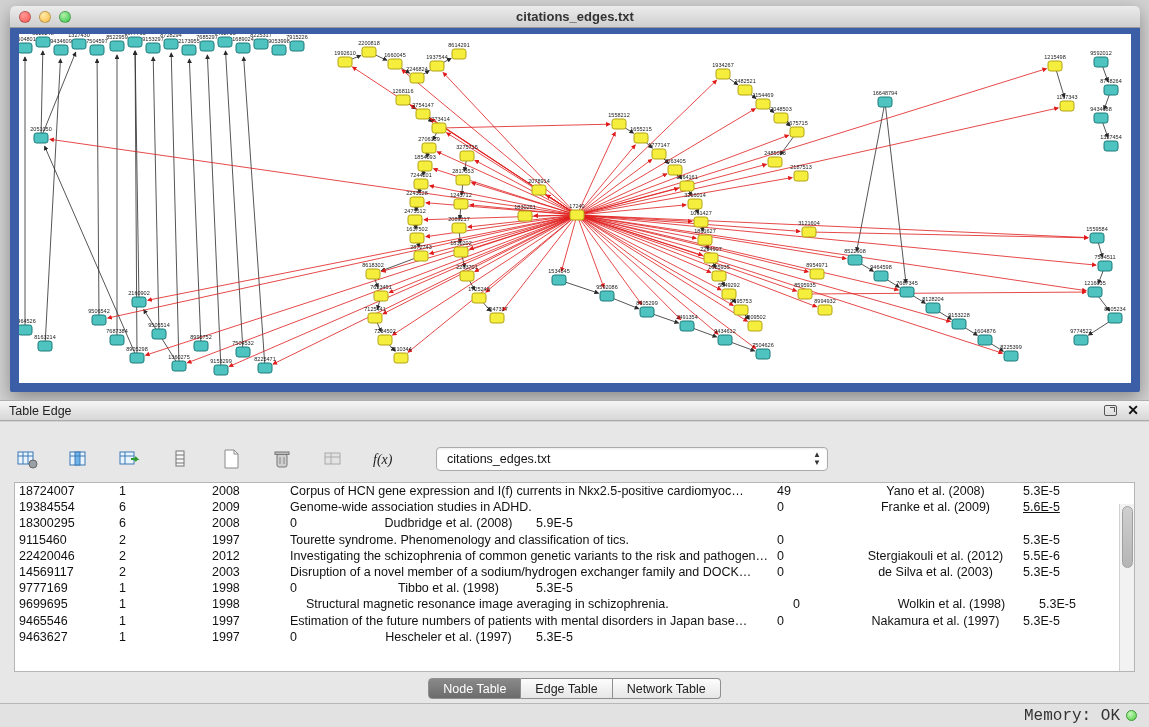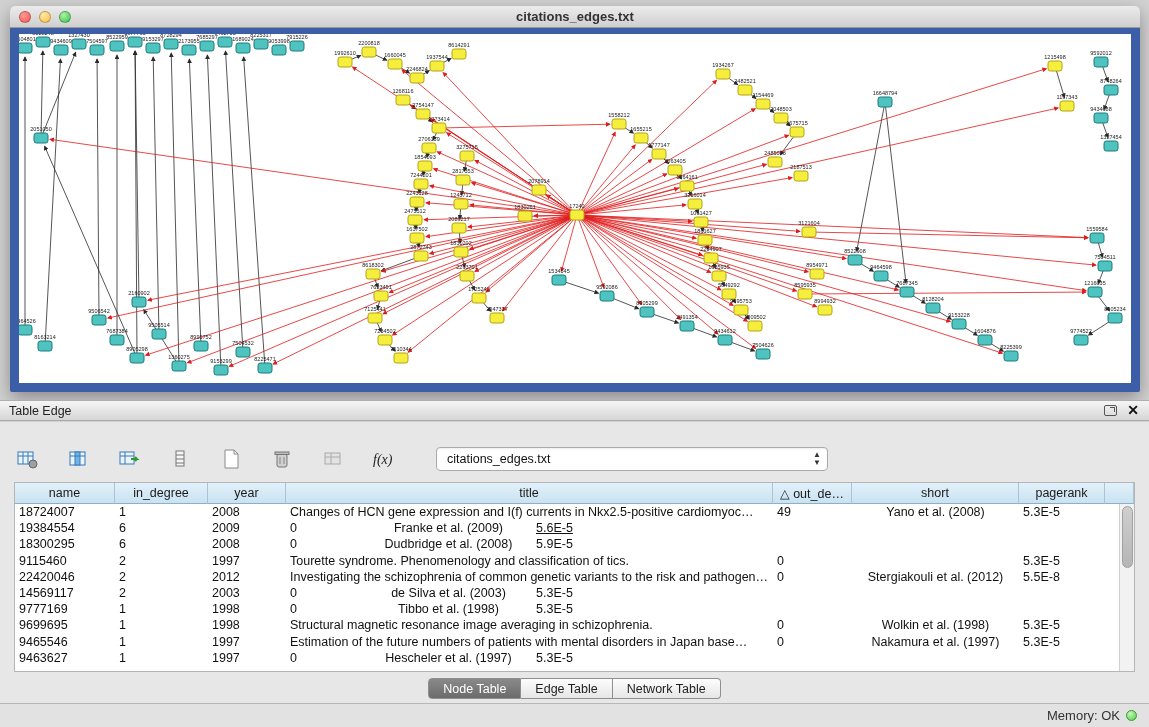--- a/index.html
+++ b/index.html
@@ -68,21 +68,21 @@
   .tab { height:21px; font-size:12.5px; display:flex; align-items:center; justify-content:center;
     padding:0 14px; border:1px solid #8f8f8f; border-left:none;
     background:linear-gradient(#fdfdfd,#e6e6e6); color:#222; }
   .tab:first-child { border-left:1px solid #8f8f8f; border-radius:4px 0 0 4px; }
   .tab:last-child { border-radius:0 4px 4px 0; }
   .tab.sel { background:linear-gradient(#8a8a8a,#6b6b6b); color:#fff; }
 
   .statusbar { position:absolute; left:0; top:703px; width:1149px; height:24px;
     border-top:1px solid #b7b7b7; background:#e2e2e2; display:flex; align-items:center;
     justify-content:flex-end; gap:6px; padding-right:12px; }
-  .statusbar .mem { font-size:13px; color:#333; }
+  .statusbar .mem { font-size:16px; color:#333;font-family:Liberation Mono, monospace; }
   .memdot { width:11px; height:11px; border-radius:50%;
     background:radial-gradient(circle at 35% 30%, #c7f7b9, #4fce44); border:1px solid #3a9a33; }
 </style>
 </head>
 <body>
 
 <div class="net-window">
   <div class="titlebar">
     <div class="lights">
       <div class="light red"></div>
@@ -771,44 +771,35 @@
           <text x="2" y="15" font-family="Liberation Serif, serif" font-style="italic" font-size="14" fill="#222">f(x)</text>
         </svg>
     </div>
     <div class="combo">
       <span>citations_edges.txt</span>
       <span class="arrows">▲<br>▼</span>
     </div>
   </div>
 
   <div class="tablewrap">
-    <div class="thead" id="thead">
-        <div class="th" style="width: 100px;">name</div>
-        <div class="th" style="width: 93px;">in_degree</div>
-        <div class="th" style="width: 78px;">year</div>
-        <div class="th" style="width: 487px;">title</div>
-        <div class="th" style="width: 79px;">△ out_de…</div>
-        <div class="th" style="width: 167px;">short</div>
-        <div class="th" style="width: 86px;">pagerank</div>
-        <div class="th" style="flex: 1 1 0%;"></div>
-      </div>
     <div id="tbody">
         <div class="trow">
           <div class="td" style="width: 100px; justify-content: flex-start;">18724007</div>
           <div class="td" style="width: 93px; justify-content: flex-start;">1</div>
           <div class="td" style="width: 78px; justify-content: flex-start;">2008</div>
-          <div class="td" style="width: 487px; justify-content: flex-start;">Changes of HCN gene expression and I(f) currents in Nkx2.5-positive cardiomyoc…</div>
+          <div class="td" style="width: 487px; justify-content: flex-start;">Corpus of HCN gene expression and I(f) currents in Nkx2.5-positive cardiomyoc…</div>
           <div class="td" style="width: 79px; justify-content: flex-start;">49</div>
           <div class="td" style="width: 167px; justify-content: center;">Yano et al. (2008)</div>
           <div class="td" style="width: 86px; justify-content: flex-start;">5.3E-5</div>
         </div>
         <div class="trow">
           <div class="td" style="width: 100px; justify-content: flex-start;">19384554</div>
           <div class="td" style="width: 93px; justify-content: flex-start;">6</div>
           <div class="td" style="width: 78px; justify-content: flex-start;">2009</div>
+          <div class="td" style="width: 487px; justify-content: flex-start;">Genome-wide association studies in ADHD.</div>
           <div class="td" style="width: 79px; justify-content: flex-start;">0</div>
           <div class="td" style="width: 167px; justify-content: center;">Franke et al. (2009)</div>
           <div class="td" style="width: 86px; justify-content: flex-start; text-decoration: underline;">5.6E-5</div>
         </div>
         <div class="trow">
           <div class="td" style="width: 100px; justify-content: flex-start;">18300295</div>
           <div class="td" style="width: 93px; justify-content: flex-start;">6</div>
           <div class="td" style="width: 78px; justify-content: flex-start;">2008</div>
           <div class="td" style="width: 79px; justify-content: flex-start;">0</div>
           <div class="td" style="width: 167px; justify-content: center;">Dudbridge et al. (2008)</div>
@@ -823,43 +814,44 @@
           <div class="td" style="width: 167px; justify-content: center; margin-top: 44px;">Jankovic et al. (1997)</div>
           <div class="td" style="width: 86px; justify-content: flex-start;">5.3E-5</div>
         </div>
         <div class="trow">
           <div class="td" style="width: 100px; justify-content: flex-start;">22420046</div>
           <div class="td" style="width: 93px; justify-content: flex-start;">2</div>
           <div class="td" style="width: 78px; justify-content: flex-start;">2012</div>
           <div class="td" style="width: 487px; justify-content: flex-start;">Investigating the schizophrenia of common genetic variants to the risk and pathogen…</div>
           <div class="td" style="width: 79px; justify-content: flex-start;">0</div>
           <div class="td" style="width: 167px; justify-content: center;">Stergiakouli et al. (2012)</div>
-          <div class="td" style="width: 86px; justify-content: flex-start;">5.5E-8</div>
+          <div class="td" style="width: 86px; justify-content: flex-start;">5.5E-6</div>
         </div>
         <div class="trow">
           <div class="td" style="width: 100px; justify-content: flex-start;">14569117</div>
           <div class="td" style="width: 93px; justify-content: flex-start;">2</div>
           <div class="td" style="width: 78px; justify-content: flex-start;">2003</div>
+          <div class="td" style="width: 487px; justify-content: flex-start;">Disruption of a novel member of a sodium/hydrogen exchanger family and DOCK…</div>
           <div class="td" style="width: 79px; justify-content: flex-start;">0</div>
           <div class="td" style="width: 167px; justify-content: center;">de Silva et al. (2003)</div>
           <div class="td" style="width: 86px; justify-content: flex-start;">5.3E-5</div>
         </div>
         <div class="trow">
           <div class="td" style="width: 100px; justify-content: flex-start;">9777169</div>
           <div class="td" style="width: 93px; justify-content: flex-start;">1</div>
           <div class="td" style="width: 78px; justify-content: flex-start;">1998</div>
           <div class="td" style="width: 79px; justify-content: flex-start;">0</div>
           <div class="td" style="width: 167px; justify-content: center;">Tibbo et al. (1998)</div>
           <div class="td" style="width: 86px; justify-content: flex-start;">5.3E-5</div>
         </div>
         <div class="trow">
           <div class="td" style="width: 100px; justify-content: flex-start;">9699695</div>
           <div class="td" style="width: 93px; justify-content: flex-start;">1</div>
           <div class="td" style="width: 78px; justify-content: flex-start;">1998</div>
-          <div class="td" style="width: 487px; justify-content: flex-start;">Structural magnetic resonance image averaging in schizophrenia.</div>
+          <div class="td" style="width: 487px; justify-content: flex-start; margin-left: 16px;">Structural magnetic resonance image averaging in schizophrenia.</div>
           <div class="td" style="width: 79px; justify-content: flex-start;">0</div>
           <div class="td" style="width: 167px; justify-content: center;">Wolkin et al. (1998)</div>
           <div class="td" style="width: 86px; justify-content: flex-start;">5.3E-5</div>
         </div>
         <div class="trow">
           <div class="td" style="width: 100px; justify-content: flex-start;">9465546</div>
           <div class="td" style="width: 93px; justify-content: flex-start;">1</div>
           <div class="td" style="width: 78px; justify-content: flex-start;">1997</div>
           <div class="td" style="width: 487px; justify-content: flex-start;">Estimation of the future numbers of patients with mental disorders in Japan base…</div>
           <div class="td" style="width: 79px; justify-content: flex-start;">0</div>

